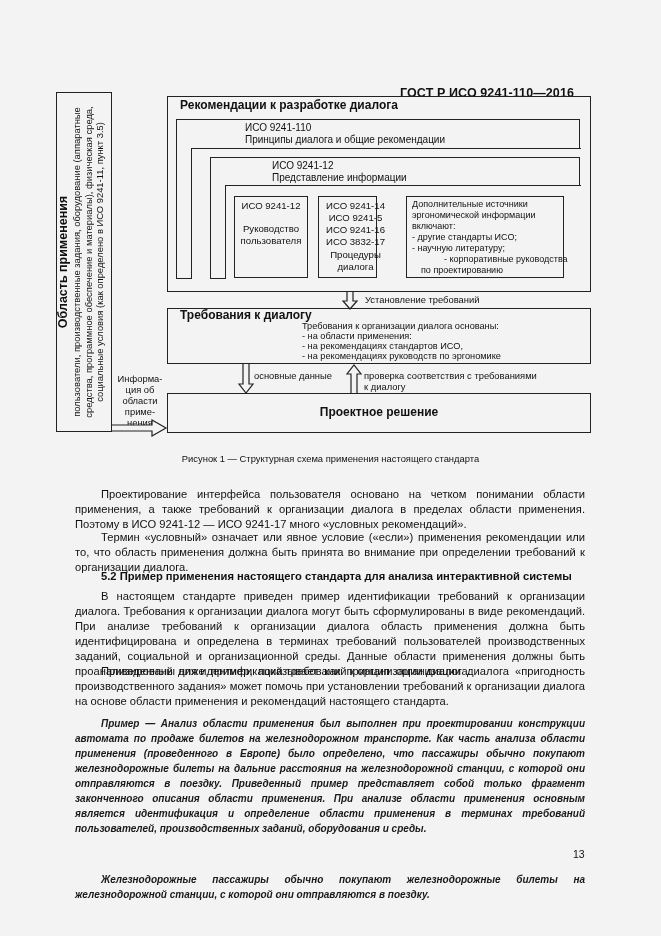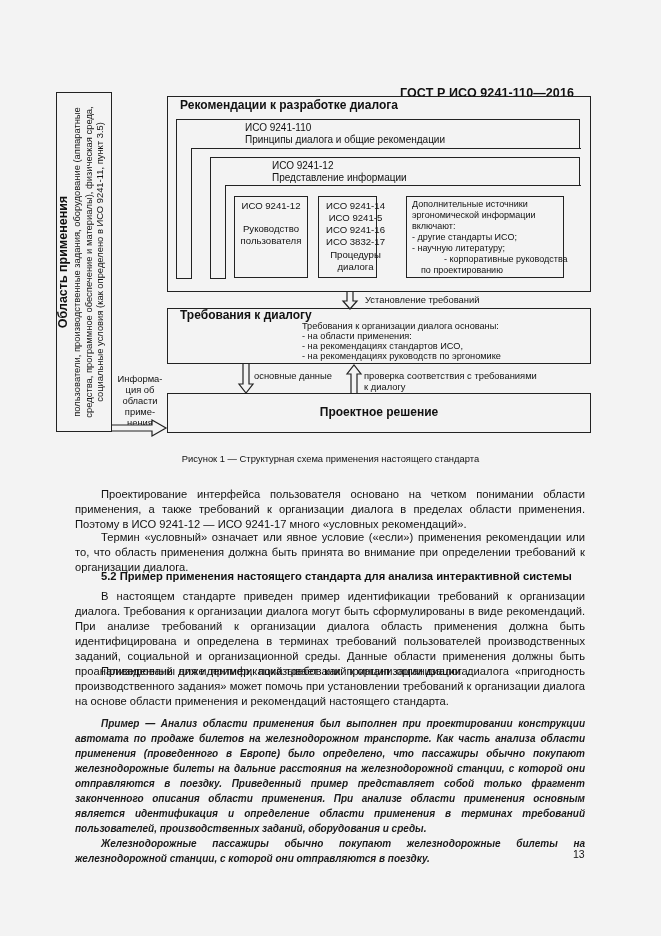--- a/index.html
+++ b/index.html
@@ -138,16 +138,16 @@
 
 <div class="para" style="top:589px;">
   <span class="first">В настоящем стандарте приведен пример идентификации требований к организации диалога. Требования к организации диалога могут быть сформулированы в виде рекомендаций. При анализе требований к организации диалога область применения должна быть идентифицирована и определена в терминах требований пользователей производственных заданий, социальной и организационной среды. Данные области применения должны быть проанализированы для идентификаций требований к организации диалога.</span>
 </div>
 <div class="para" style="top:664px;">
   <span class="first">Приведенный ниже пример, показывает как принцип организации диалога «пригодность производственного задания» может помочь при установлении требований к организации диалога на основе области применения и рекомендаций настоящего стандарта.</span>
 </div>
 
 <div class="ex" style="top:716px;">
   <span style="display:block; text-indent:26px;">Пример — Анализ области применения был выполнен при проектировании конструкции автомата по продаже билетов на железнодорожном транспорте. Как часть анализа области применения (проведенного в Европе) было определено, что пассажиры обычно покупают железнодорожные билеты на дальние расстояния на железнодорожной станции, с которой они отправляются в поездку. Приведенный пример представляет собой только фрагмент законченного описания области применения. При анализе области применения основным является идентификация и определение области применения в терминах требований пользователей, производственных заданий, оборудования и среды.</span>
-  <span style="display:block; text-indent:26px;">Железнодорожные пассажиры обычно покупают железнодорожные билеты на железнодорожной станции, с которой они отправляются в поездку.</span>
+  <span style="display:block; text-indent:26px;margin-top:36px;">Железнодорожные пассажиры обычно покупают железнодорожные билеты на железнодорожной станции, с которой они отправляются в поездку.</span>
 </div>
 
 <div class="page-num">13</div>
 
 </body></html>

